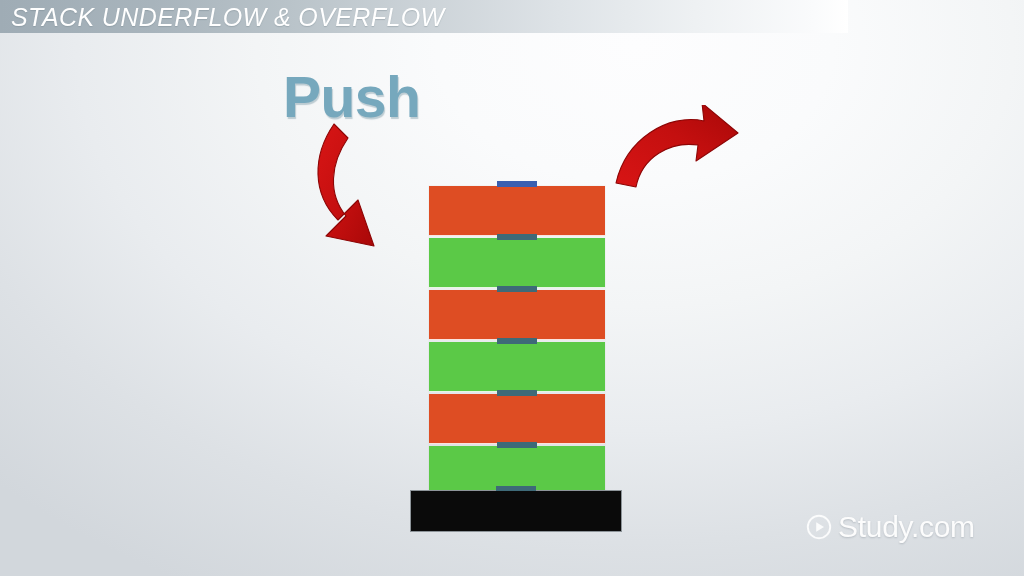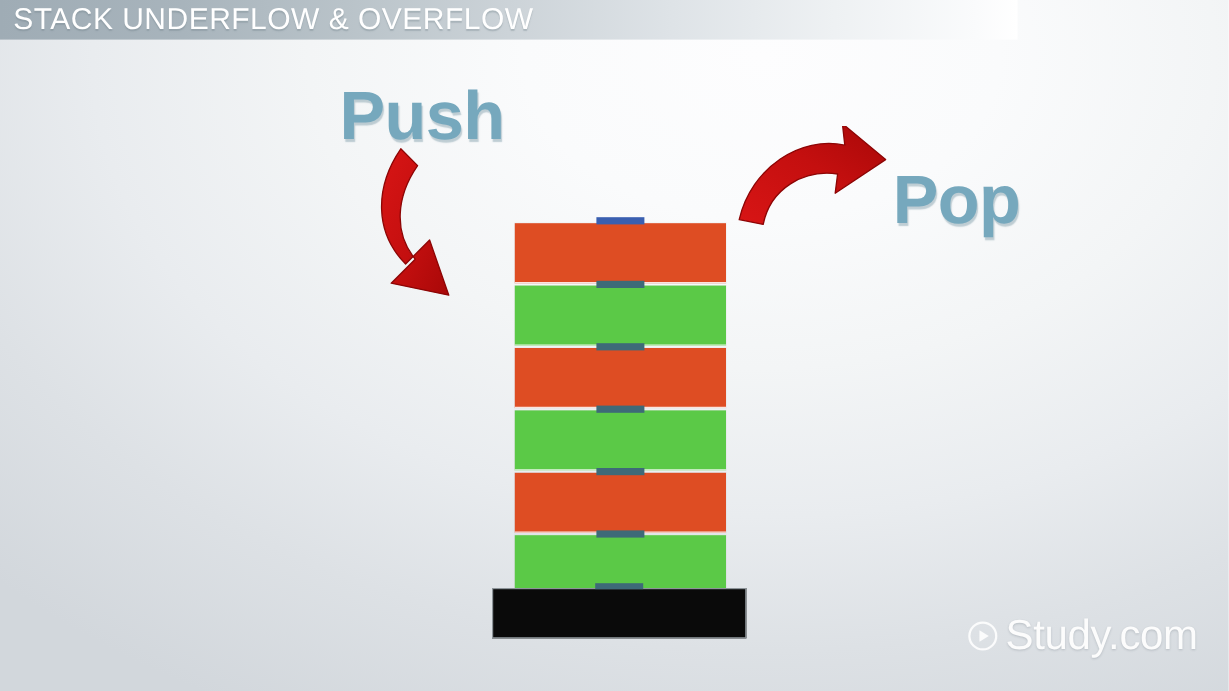--- a/index.html
+++ b/index.html
@@ -18,20 +18,21 @@
          #fdfdfe 0%, #fafbfc 22%, #f3f5f6 42%, #e9ecef 62%, #dde1e5 80%, #d2d7dc 100%);
     overflow:hidden;
   }
 
   
   #titlebar {
     position:absolute; left:0; top:0; width:848px; height:33px;
     background:linear-gradient(to right,
         #9facb5 0%, #a8b4bc 18%, #b9c3c9 34%, #ccd3d8 50%,
         #dee3e7 66%, #eef1f3 82%, #fafbfc 96%, #ffffff 100%);
+    font-style:italic;
   }
   #titlebar .title {
     position:absolute; left:11px; top:50%; transform:translateY(-50%);
     font-size:25px; font-weight:400; letter-spacing:0.4px;
     color:#ffffff; white-space:nowrap;
     font-family:"Liberation Sans", sans-serif;
     text-shadow:0 1px 1px rgba(110,125,135,0.35);
   }
 
   
@@ -75,21 +76,21 @@
   }
 
   
   #logo {
     position:absolute; left:806px; top:512px;
     display:flex; align-items:center; gap:6px;
     opacity:0.92;
   }
   #logo .logo-text {
     font-family:"Liberation Sans", sans-serif;
-    font-size:35px; font-weight:400; color:#ffffff;
+    font-size:30px; font-weight:400; color:#ffffff;
     letter-spacing:-0.3px; line-height:1;
     text-shadow:0 1px 2px rgba(140,148,155,0.5);
   }
   #logo .logo-mark { width:26px; height:26px; flex:0 0 26px; }
 </style>
 </head>
 <body>
 
 <div id="stage">
 
@@ -128,21 +129,20 @@
     <path d="M 8 78
              C 18 34, 60 8, 96 16
              L 94 -2
              L 130 28
              L 88 56
              L 90 40
              C 62 36, 34 52, 28 82
              Z" fill="url(#redg2)" stroke="#8d0505" stroke-width="1.1" stroke-linejoin="round"></path>
   </svg>
 
-  <div class="bigword" id="pop-label">Pop</div>
 
   <div id="stack">
     <div class="block orange" style="top:0px;">
       <div class="tab top"></div>
     </div>
     <div class="block green" style="top:52px;">
       <div class="tab mid"></div>
     </div>
     <div class="block orange" style="top:104px;">
       <div class="tab mid"></div>

